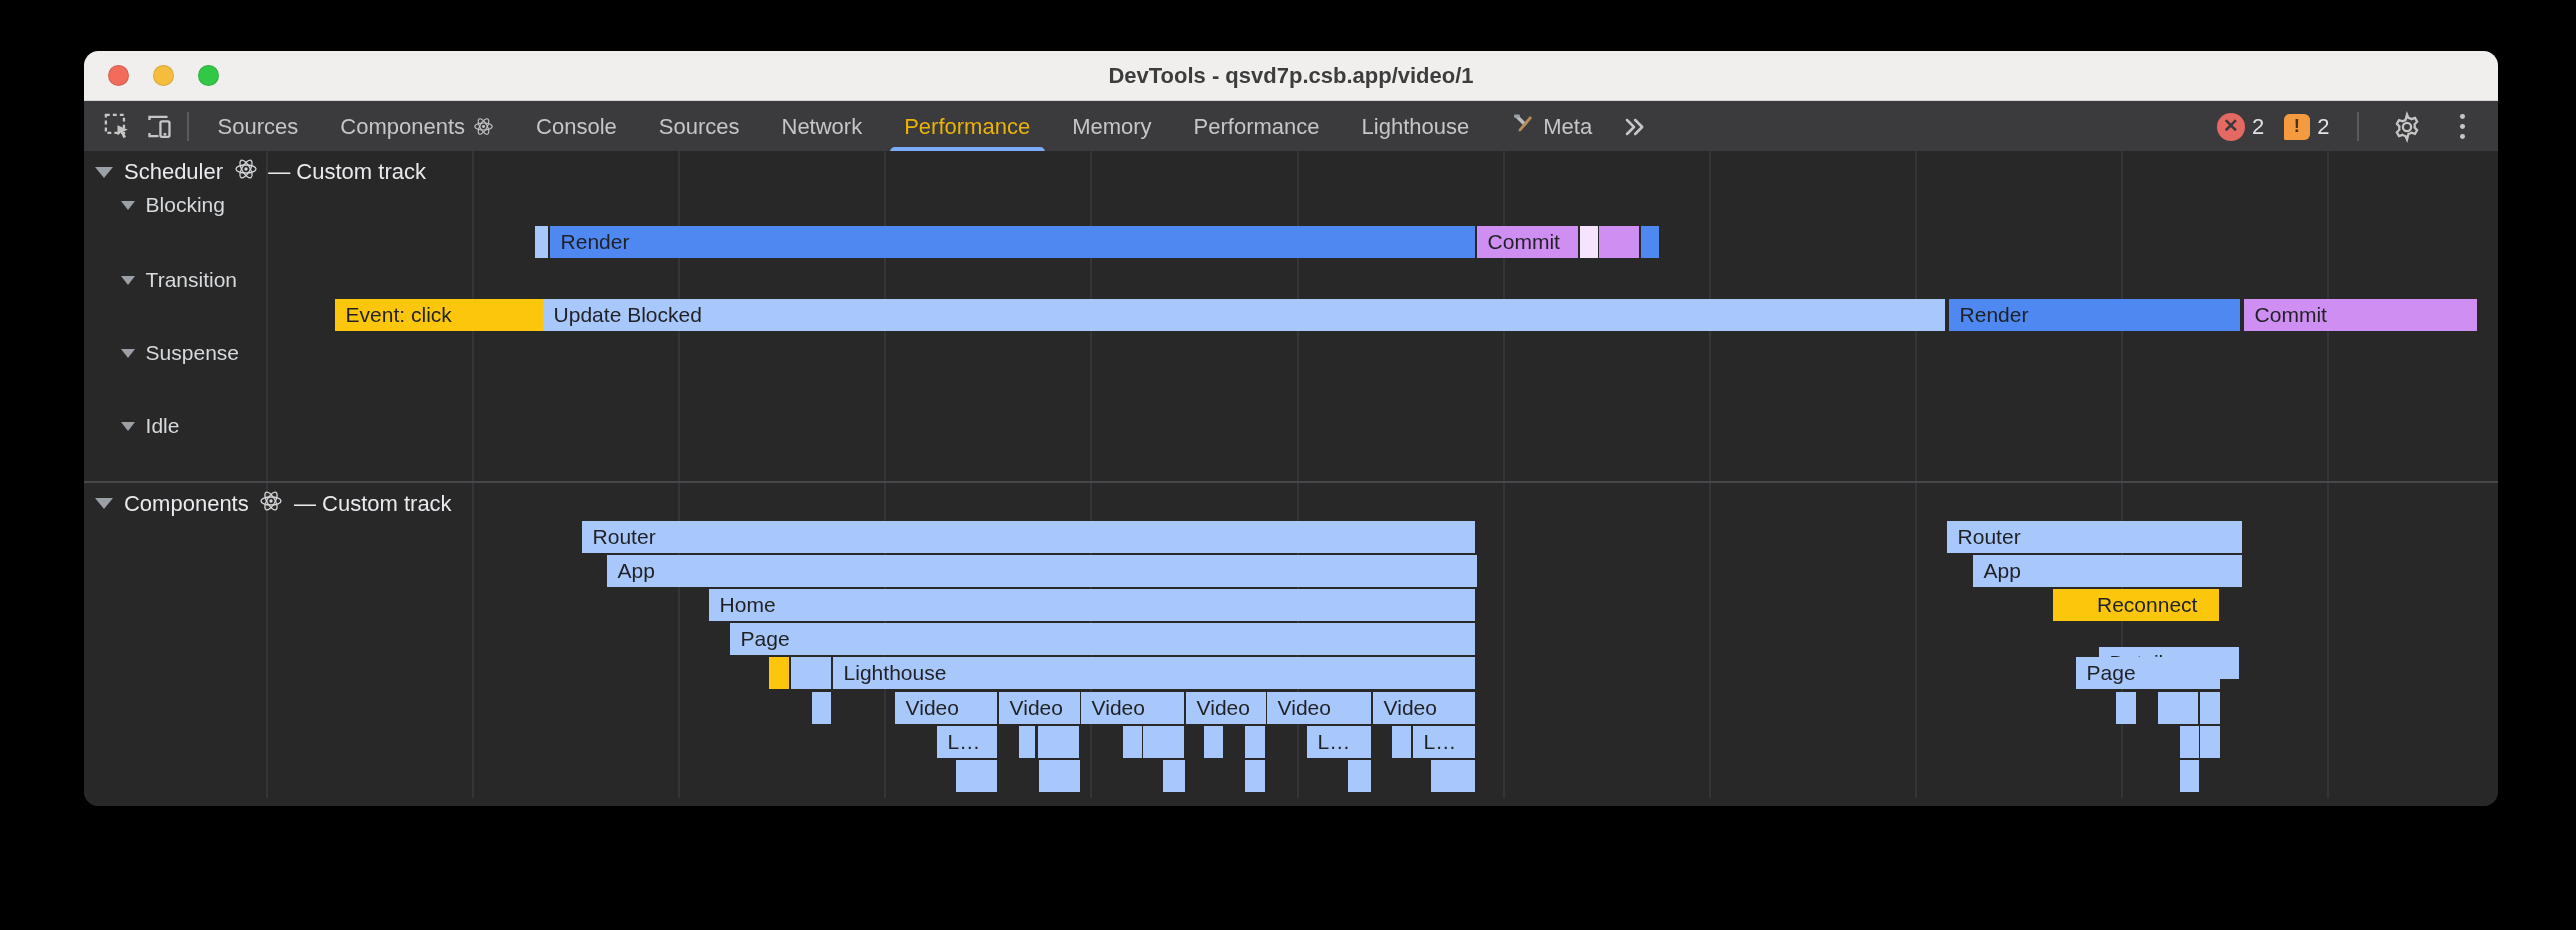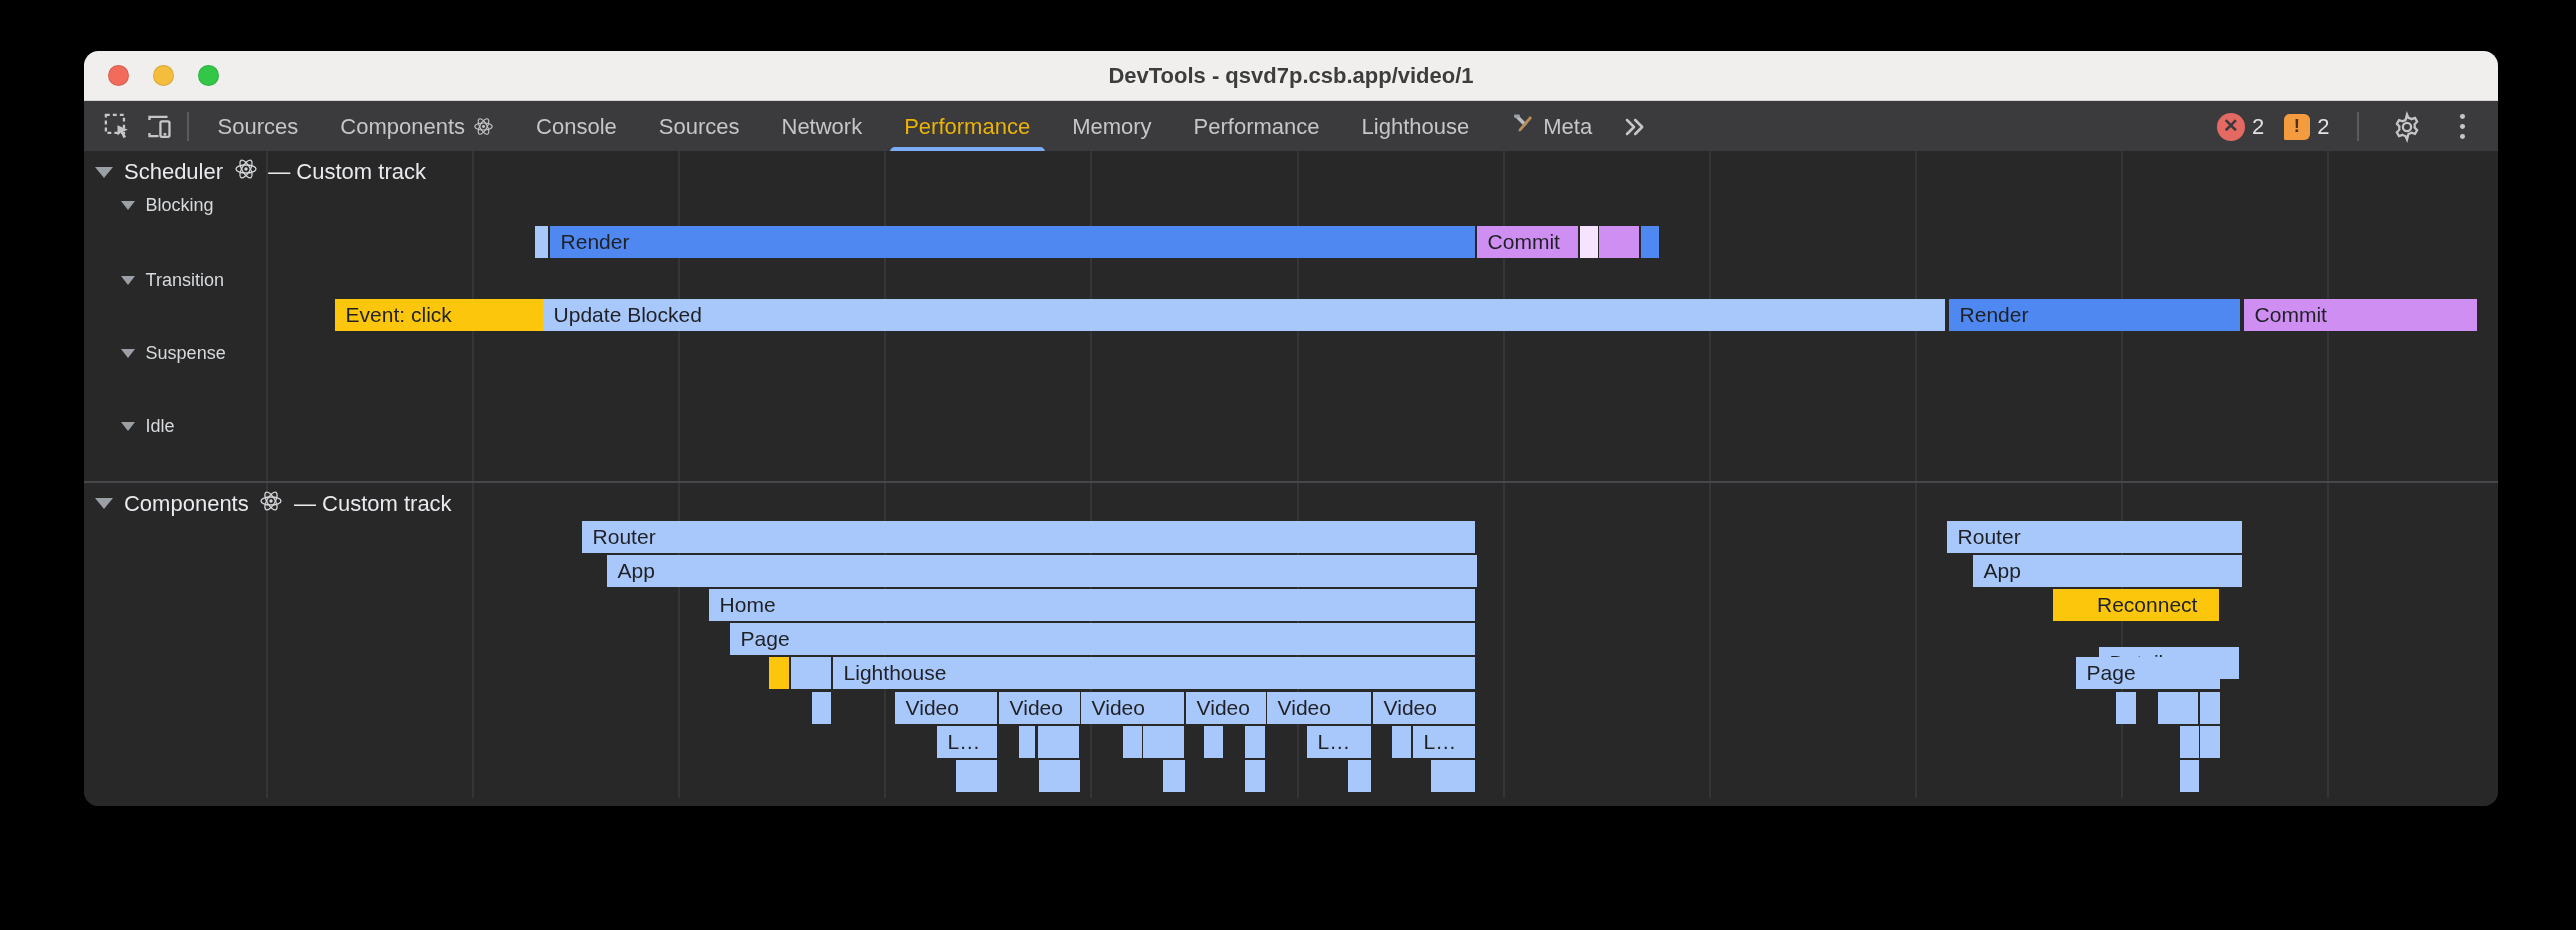--- a/index.html
+++ b/index.html
@@ -27,21 +27,21 @@
   .badge{display:flex;align-items:center;gap:7.3px;font-size:22px;color:#dfe2e6;}
   .err-ic{width:28px;height:28px;border-radius:50%;background:#e46962;color:#3a3a3e;font-size:18.7px;font-weight:bold;display:flex;align-items:center;justify-content:center;line-height:1;}
   .warn-ic{width:26px;height:26px;border-radius:5.7px 5.7px 5.7px 1.6px;background:#f49b3f;color:#4a3313;font-size:18.7px;font-weight:bold;display:flex;align-items:center;justify-content:center;line-height:1;}
   .kebab{display:flex;flex-direction:column;gap:4.9px;align-items:center;width:32px;}
   .kebab i{width:4.9px;height:4.9px;border-radius:50%;background:#c6c6c6;}
 
   
   .chart{position:absolute;top:100px;left:0;right:0;bottom:0;background:#282828;}
   .gridline{position:absolute;top:0;width:1.6px;height:647px;background:#343539;}
   .track-header{position:absolute;left:11.4px;display:flex;align-items:center;gap:10.6px;height:29px;color:#e8eaed;font-size:22px;white-space:nowrap;}
-  .lane{position:absolute;left:37px;display:flex;align-items:center;gap:10.6px;height:24px;color:#d7dadd;font-size:18px;white-space:nowrap;}
+  .lane{position:absolute;left:37px;display:flex;align-items:center;gap:10.6px;height:24px;color:#d7dadd;font-size:21px;white-space:nowrap;}
   .tri{width:0;height:0;border-left:9px solid transparent;border-right:9px solid transparent;border-top:11.4px solid #9aa0a6;flex:0 0 auto;}
   .lane .tri{border-left-width:7.3px;border-right-width:7.3px;border-top-width:9.7px;}
   .hsep{position:absolute;left:0;right:0;top:330px;height:1.6px;background:#46474b;}
   .bar{position:absolute;height:32px;box-sizing:border-box;font-size:21px;color:#1f2125;line-height:32px;padding-left:10.6px;overflow:hidden;white-space:nowrap;}
   .c-lightblue{background:var(--c-lightblue);}
   .c-blue{background:var(--c-blue);}
   .c-yellow{background:var(--c-yellow);}
   .c-purple{background:var(--c-purple);}
   .c-pink{background:var(--c-pink);}
 </style>

